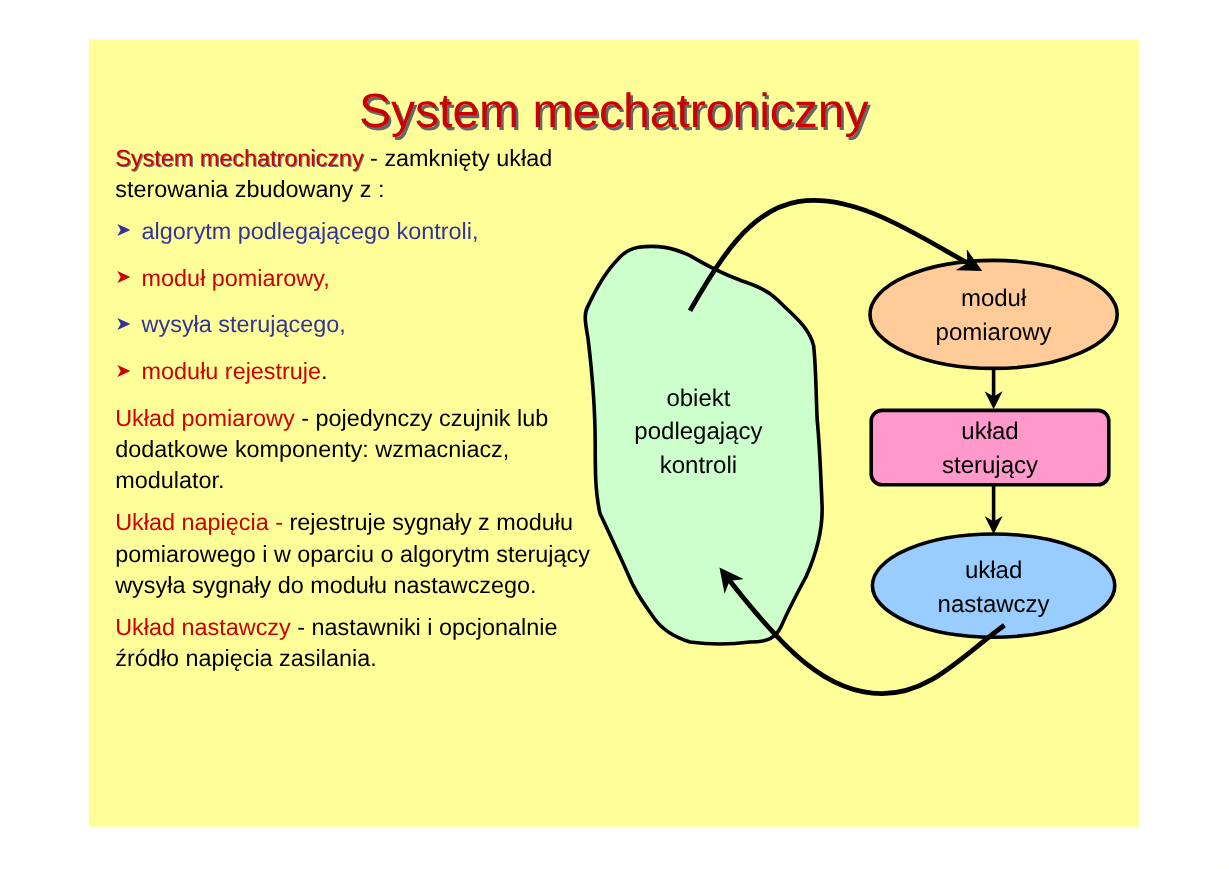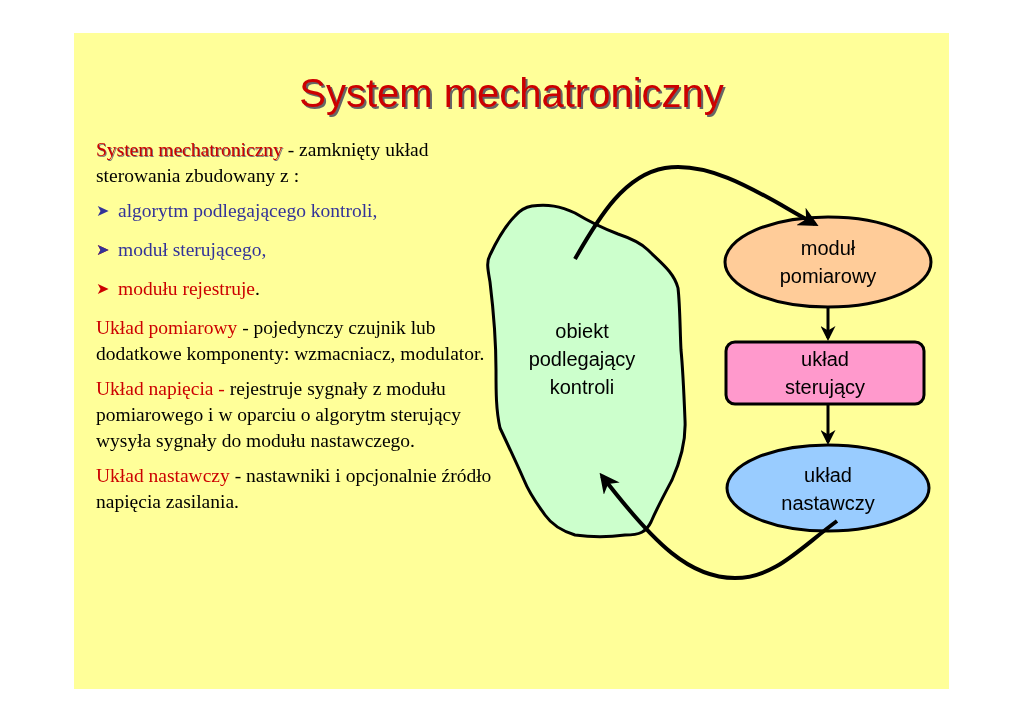--- a/index.html
+++ b/index.html
@@ -8,22 +8,22 @@
       position: absolute; left: 74px; top: 33px; width: 875px; height: 656px;
       background: #ffff99;
     }
     .title {
       position: absolute; left: 0; top: 38px; width: 875px; text-align: center;
       font-family: "Liberation Sans", sans-serif; font-size: 40px;
       color: #cc0000; text-shadow: 2px 2px 0 #666666; margin: 0; font-weight: normal;
       letter-spacing: 0px;
     }
     .text-col {
-      position: absolute; left: 22px; top: 104px; width: 400px;
-      font-family: Liberation Serif, serif; font-size: 19.5px; line-height: 26px;
+      position: absolute; left: 22px; top: 86px; width: 400px;
+      font-family: Liberation Sans, sans-serif; font-size: 19.5px; line-height: 26px;
       color: #000000;
     }
     .para { margin: 0 0 9px 0; }
     .red { color: #cc0000; }
     .red-shadow { color: #cc0000; text-shadow: 1px 1px 0 #777777; }
     .blue { color: #333399; }
     .bullets { list-style: none; margin: 0 0 9px 0; padding: 0; }
     .bullets li { margin: 0 0 13px 0; padding-left: 22px; position: relative; }
     .bullets li .chev {
       position: absolute; left: 0; top: 0; font-size: 16px; line-height: 26px;
@@ -42,24 +42,24 @@
   <div class="text-col">
     <p class="para">
       <span class="red-shadow">System mechatroniczny</span><span> - zamknięty układ sterowania zbudowany z :</span>
     </p>
 
     <ul class="bullets">
       <li>
         <span class="chev blue">➤</span><span class="blue">algorytm podlegającego kontroli,</span>
       </li>
       <li>
-        <span class="chev red">➤</span>
+        <span class="chev red">➤</span><span class="red">moduł pomiarowy,</span>
       </li>
       <li>
-        <span class="chev blue">➤</span><span class="blue">moduł sterującego,</span>
+        <span class="chev blue">➤</span><span class="blue">wysyła sterującego,</span>
       </li>
       <li>
         <span class="chev red">➤</span><span class="red">modułu rejestruje</span><span>.</span>
       </li>
     </ul>
 
     <p class="para">
       <span class="red">Układ pomiarowy</span><span> - pojedynczy czujnik lub dodatkowe komponenty: wzmacniacz, modulator.</span>
     </p>
     <p class="para">

